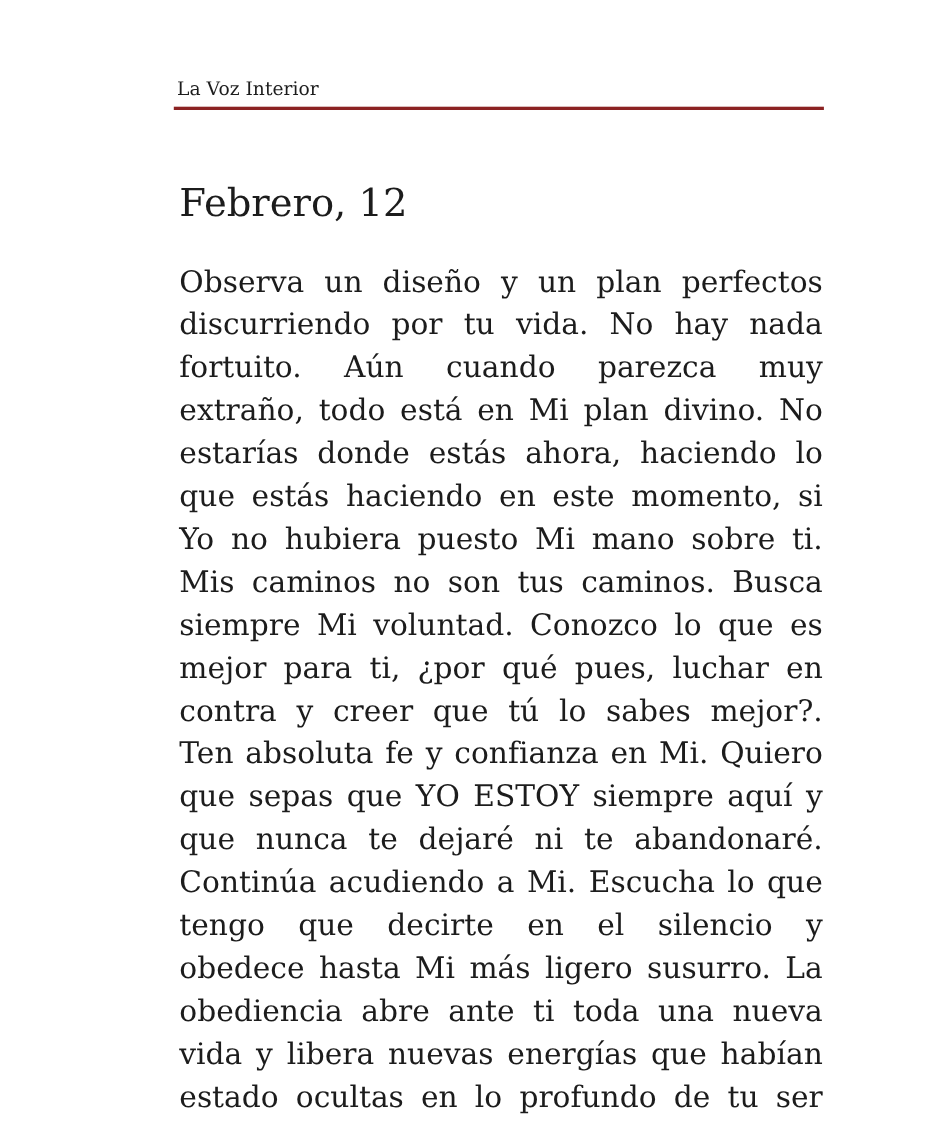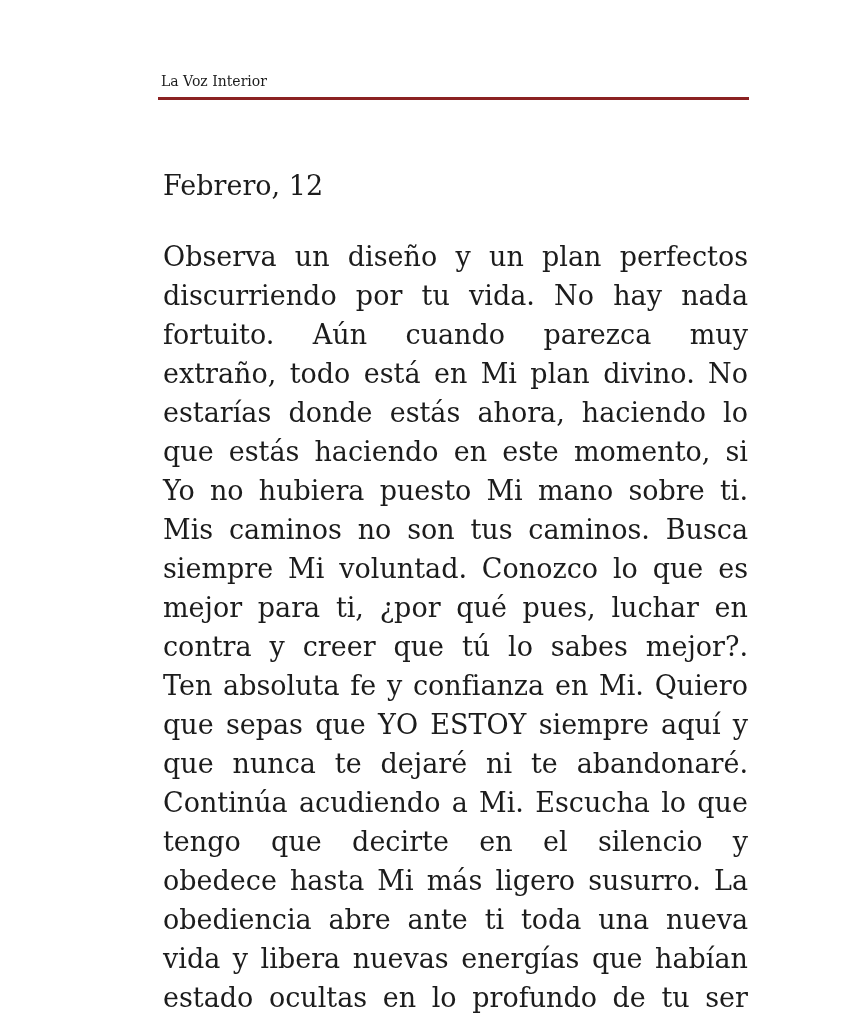--- a/index.html
+++ b/index.html
@@ -17,37 +17,37 @@
     color: #1c1c1c;
   }
   .header-row {
     position: absolute;
     top: 68px;
     left: 161px;
     width: 587px;
     display: flex;
     justify-content: space-between;
     align-items: baseline;
-    font-size: 14px;
+    font-size: 17px;
     line-height: 26px;
     white-space: nowrap;
   }
   .header-rule {
     position: absolute;
     top: 97px;
     left: 158px;
     width: 591px;
     height: 3px;
     background: #8b2222; 
   }
   .date-heading {
     position: absolute;
     top: 169px;
     left: 163px;
-    font-size: 27px;
+    font-size: 35px;
     line-height: 33px;
   }
   .body-paragraph {
     position: absolute;
     top: 237px;
     left: 163px;
     width: 585px;
     font-size: 27px;
     line-height: 39px;
     text-align: justify;

